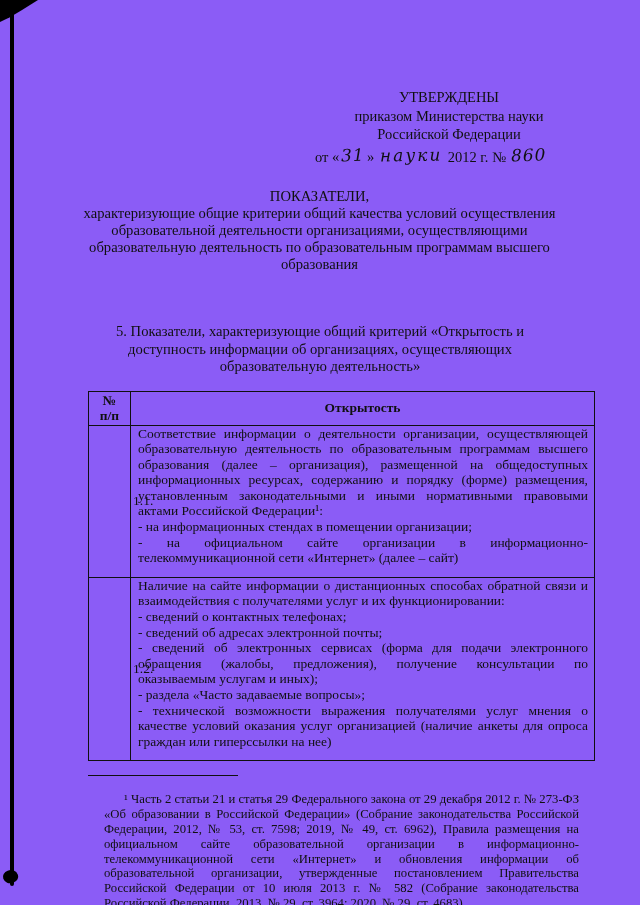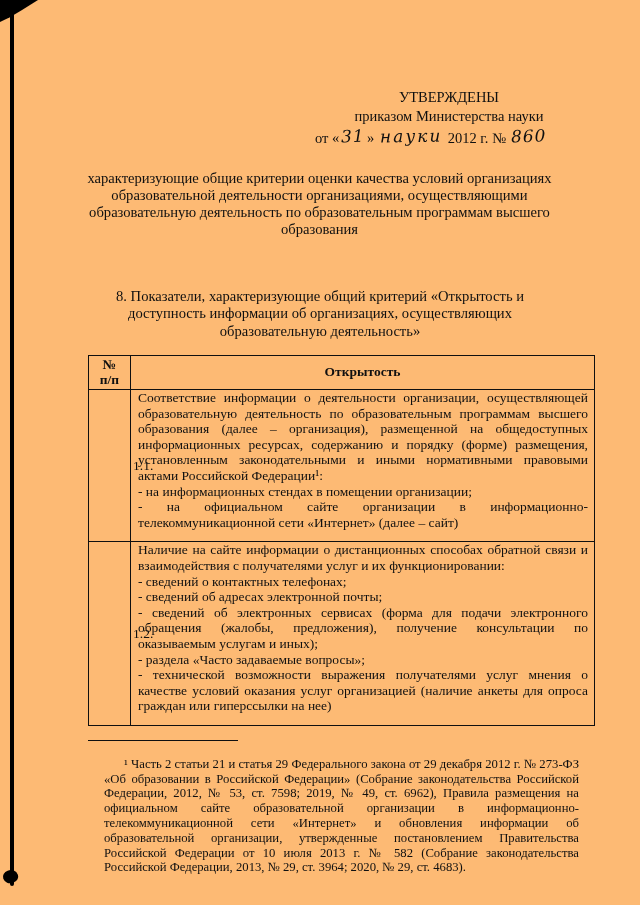--- a/index.html
+++ b/index.html
@@ -1,20 +1,20 @@
 <!DOCTYPE html>
 <html><head>
 <meta charset="utf-8">
 <style>
   html, body { margin: 0; padding: 0; background: #ffffff; }
   .page {
     position: relative;
     width: 640px;
     height: 905px;
-    background: #fdba74;
+    background: #8b5cf6;
     font-family: "Liberation Serif", "DejaVu Serif", serif;
     color: #101010;
     box-sizing: border-box;
     padding: 88px 45px 0 88px;
     overflow: hidden;
   }
 
   
   .scan-blob-top {
     position: absolute; left: 0; top: 0; width: 38px; height: 22px;
@@ -128,33 +128,35 @@
 
 <div class="page">
 
   <div class="scan-blob-top"></div>
   <div class="scan-bar"></div>
   <div class="scan-blob-bottom"></div>
 
   <div class="approval">
     <div class="appr-line">УТВЕРЖДЕНЫ</div>
     <div class="appr-line">приказом Министерства науки</div>
+    <div class="appr-line">Российской Федерации</div>
     <div class="appr-date">
       <span>от «</span><span class="hw">31</span><span>»</span>
       <span class="hw hw-month">науки</span>
       <span>2012 г. №</span>
       <span class="hw">860</span>
     </div>
   </div>
 
   <div class="doc-title">
-    <div>характеризующие общие критерии оценки качества условий организациях образовательной деятельности организациями, осуществляющими образовательную деятельность по образовательным программам высшего образования</div>
+    <div>ПОКАЗАТЕЛИ,</div>
+    <div>характеризующие общие критерии общий качества условий осуществления образовательной деятельности организациями, осуществляющими образовательную деятельность по образовательным программам высшего образования</div>
   </div>
 
-  <div class="section-heading">8. Показатели, характеризующие общий критерий «Открытость и доступность информации об организациях, осуществляющих образовательную деятельность»</div>
+  <div class="section-heading">5. Показатели, характеризующие общий критерий «Открытость и доступность информации об организациях, осуществляющих образовательную деятельность»</div>
 
   <table class="indicators">
     <thead>
       <tr>
         <th class="col-num">№
 п/п</th>
         <th>Открытость</th>
       </tr>
     </thead>
     <tbody>

